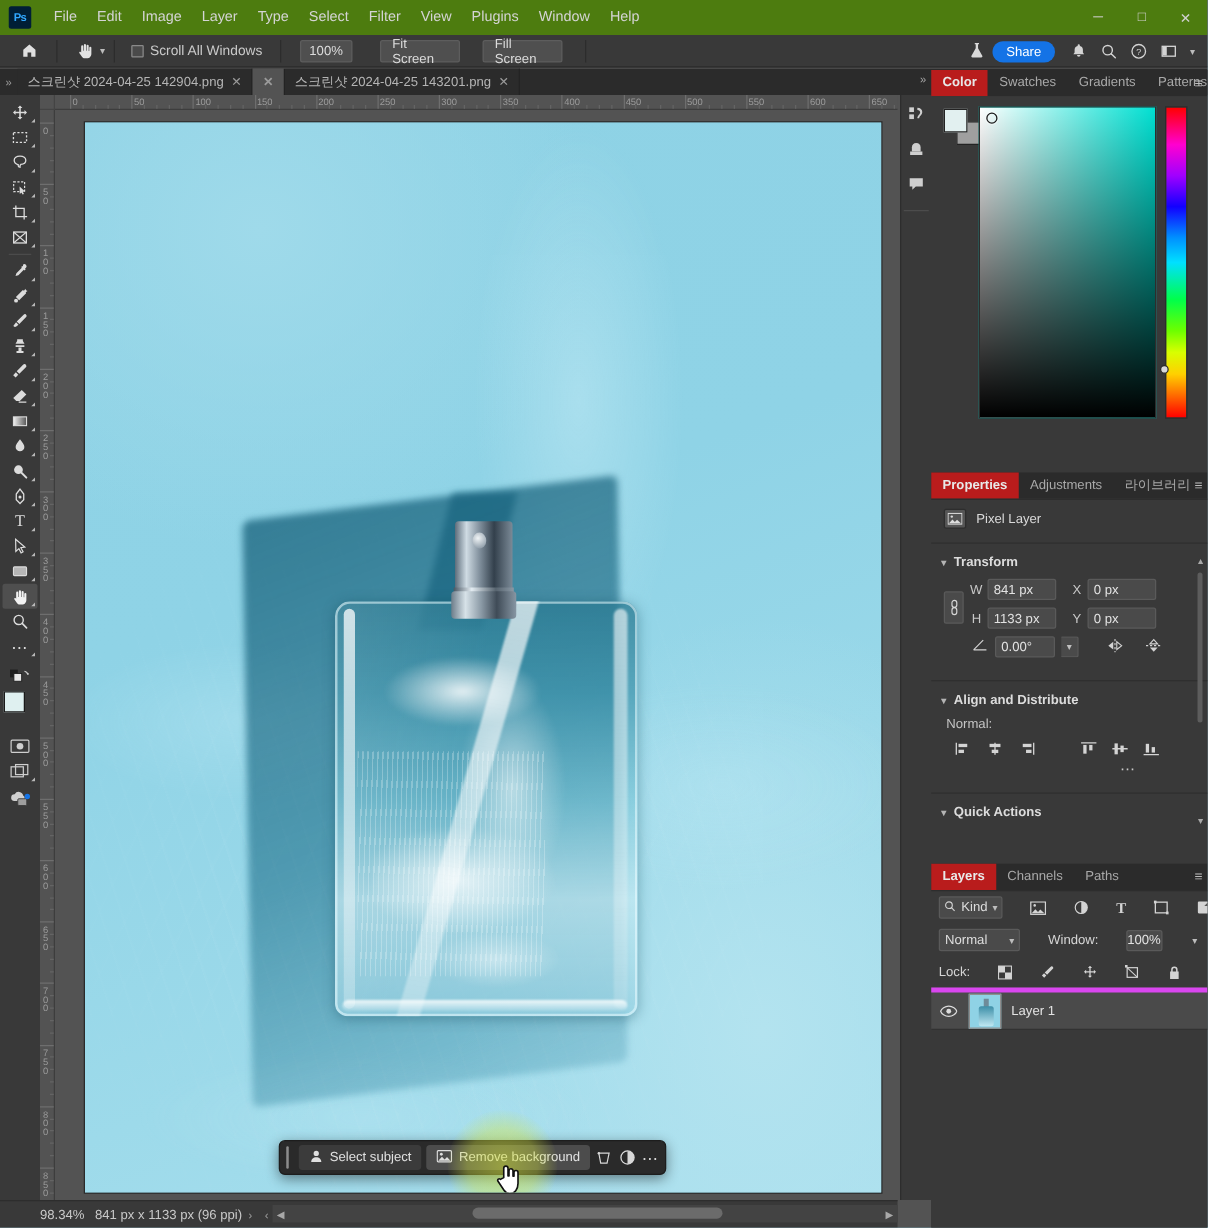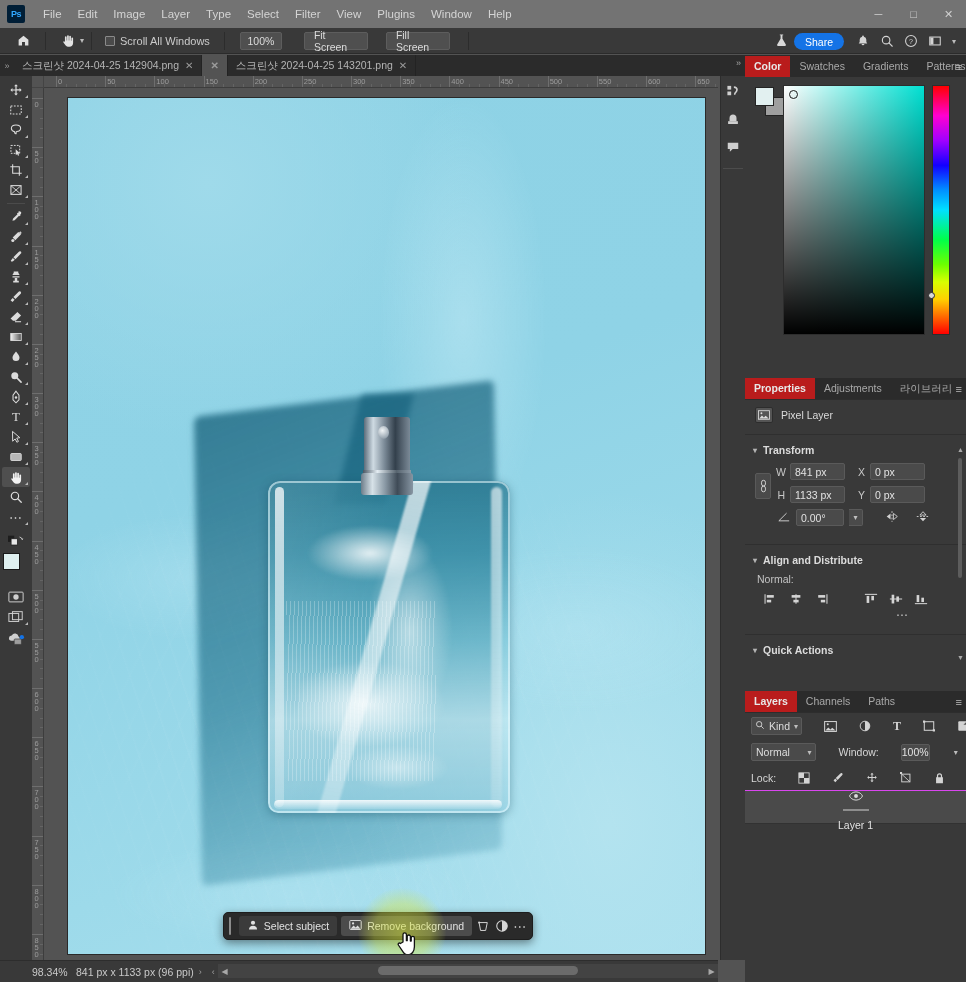--- a/index.html
+++ b/index.html
@@ -10,21 +10,21 @@
     font-size: 11px;
     color: #c3c3c3;
     overflow: hidden;
     -webkit-font-smoothing: antialiased;
   }
   .app { position: relative; width: 966px; height: 982px; }
 
   
   .menubar {
     position: absolute; left: 0; top: 0; width: 966px; height: 28px;
-    background: #737373; display: flex; align-items: center;
+    background: #4d7c0f; display: flex; align-items: center;
   }
   .ps-logo {
     width: 18px; height: 18px; margin-left: 7px; margin-right: 10px;
     background: #001e36; border-radius: 2px;
     color: #31a8ff; font-size: 9px; font-weight: bold;
     display: flex; align-items: center; justify-content: center;
     letter-spacing: -0.5px;
   }
   .menu-item {
     padding: 0 8px; height: 28px; line-height: 28px;
@@ -336,21 +336,21 @@
     display:flex; align-items:center; width: 96px; height: 18px; background: #4a4a4a;
     border:1px solid #5a5a5a; border-radius:2px; padding: 0 4px; font-size: 10.5px; color: #dedede;
   }
   .blend-sel .ch { margin-left: auto; font-size: 8px; color: #bdbdbd; }
   .opa-val { width: 34px; height: 17px; background: #4a4a4a; border: 1px solid #5a5a5a;
              display:flex;align-items:center;justify-content:center; font-size: 10.5px; color: #e2e2e2; border-radius: 2px;}
   .sm-chev { width: 13px; height: 17px; display:flex;align-items:center;justify-content:center; font-size:8px; color:#bdbdbd;}
   .lock-ic { width: 15px; height: 15px; display:flex;align-items:center;justify-content:center; color: #d2d2d2;}
   .layer-item {
     display: flex; align-items: center; gap: 8px; height: 34px; padding: 0 6px;
-    background: #4a4a4a; border-top: 1px solid #d946ef; border-bottom: 1px solid #323232; flex-direction: column;
+    background: #4a4a4a; border-top: 4px solid #d946ef; border-bottom: 1px solid #323232;
   }
   .eye { width: 16px; display:flex; align-items:center; justify-content:center; color: #d8d8d8;}
   .lthumb {
     width: 26px; height: 28px; border: 1px solid #8e8e8e; background: #8fd2e5;
     position: relative; overflow: hidden;
   }
   .lthumb .tb { position: absolute; left: 7px; top: 9px; width: 12px; height: 16px; background: linear-gradient(180deg,#3d8fa8,#bfe7f2); border-radius: 2px;}
   .lthumb .tn { position: absolute; left: 11px; top: 3px; width: 4px; height: 7px; background: #6e8b99;}
   .lname { font-size: 10.5px; color: #e4e4e4; }
 </style>

